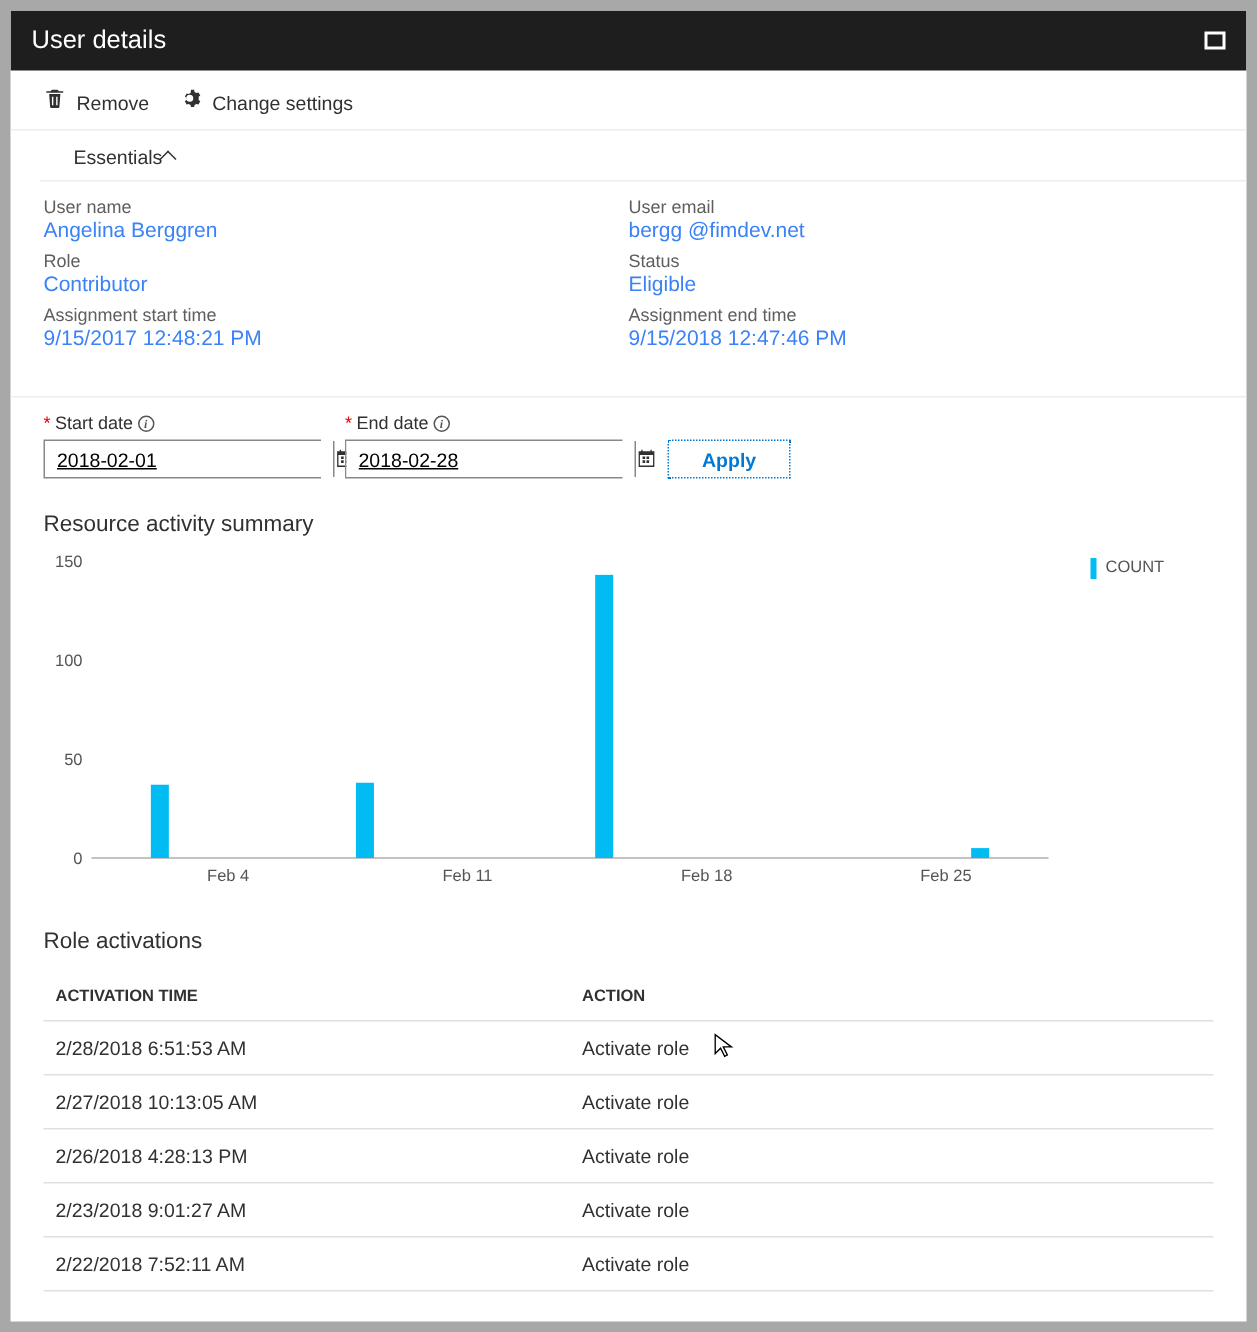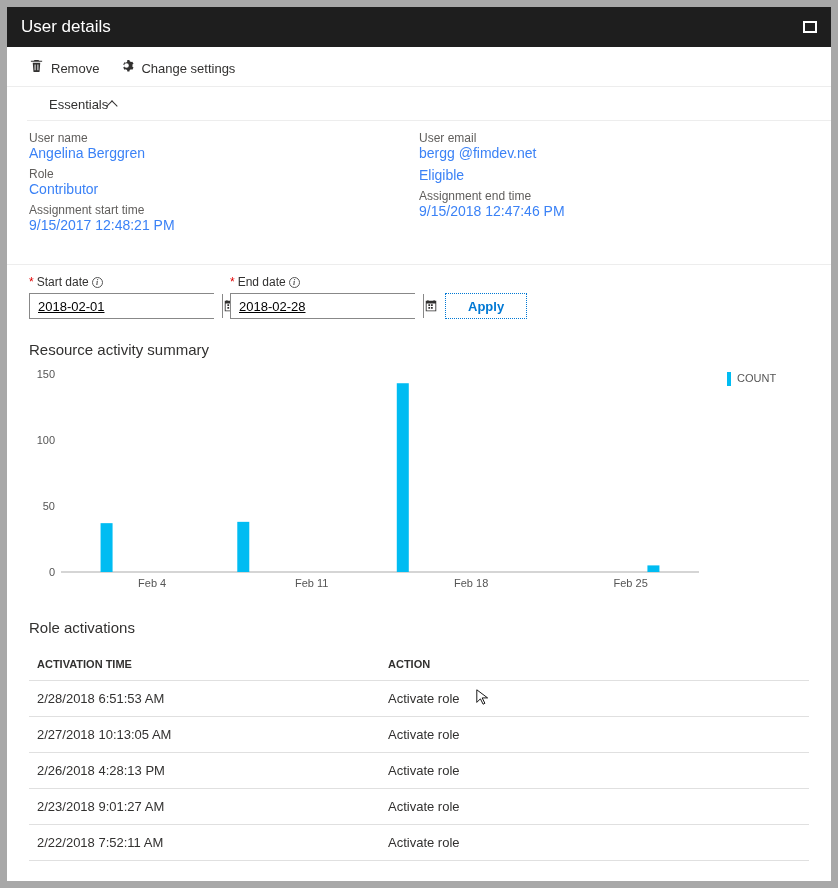--- a/index.html
+++ b/index.html
@@ -292,20 +292,21 @@
         <div class="ess-label">Assignment start time</div>
         <div class="ess-value">9/15/2017 12:48:21 PM</div>
       </div>
     </div>
     <div class="ess-col">
       <div class="ess-item">
         <div class="ess-label">User email</div>
         <div class="ess-value">bergg @fimdev.net</div>
       </div>
       <div class="ess-item">
+        <div class="ess-label">Status</div>
         <div class="ess-value">Eligible</div>
       </div>
       <div class="ess-item">
         <div class="ess-label">Assignment end time</div>
         <div class="ess-value">9/15/2018 12:47:46 PM</div>
       </div>
     </div>
   </div>
 
   <div class="filters">

